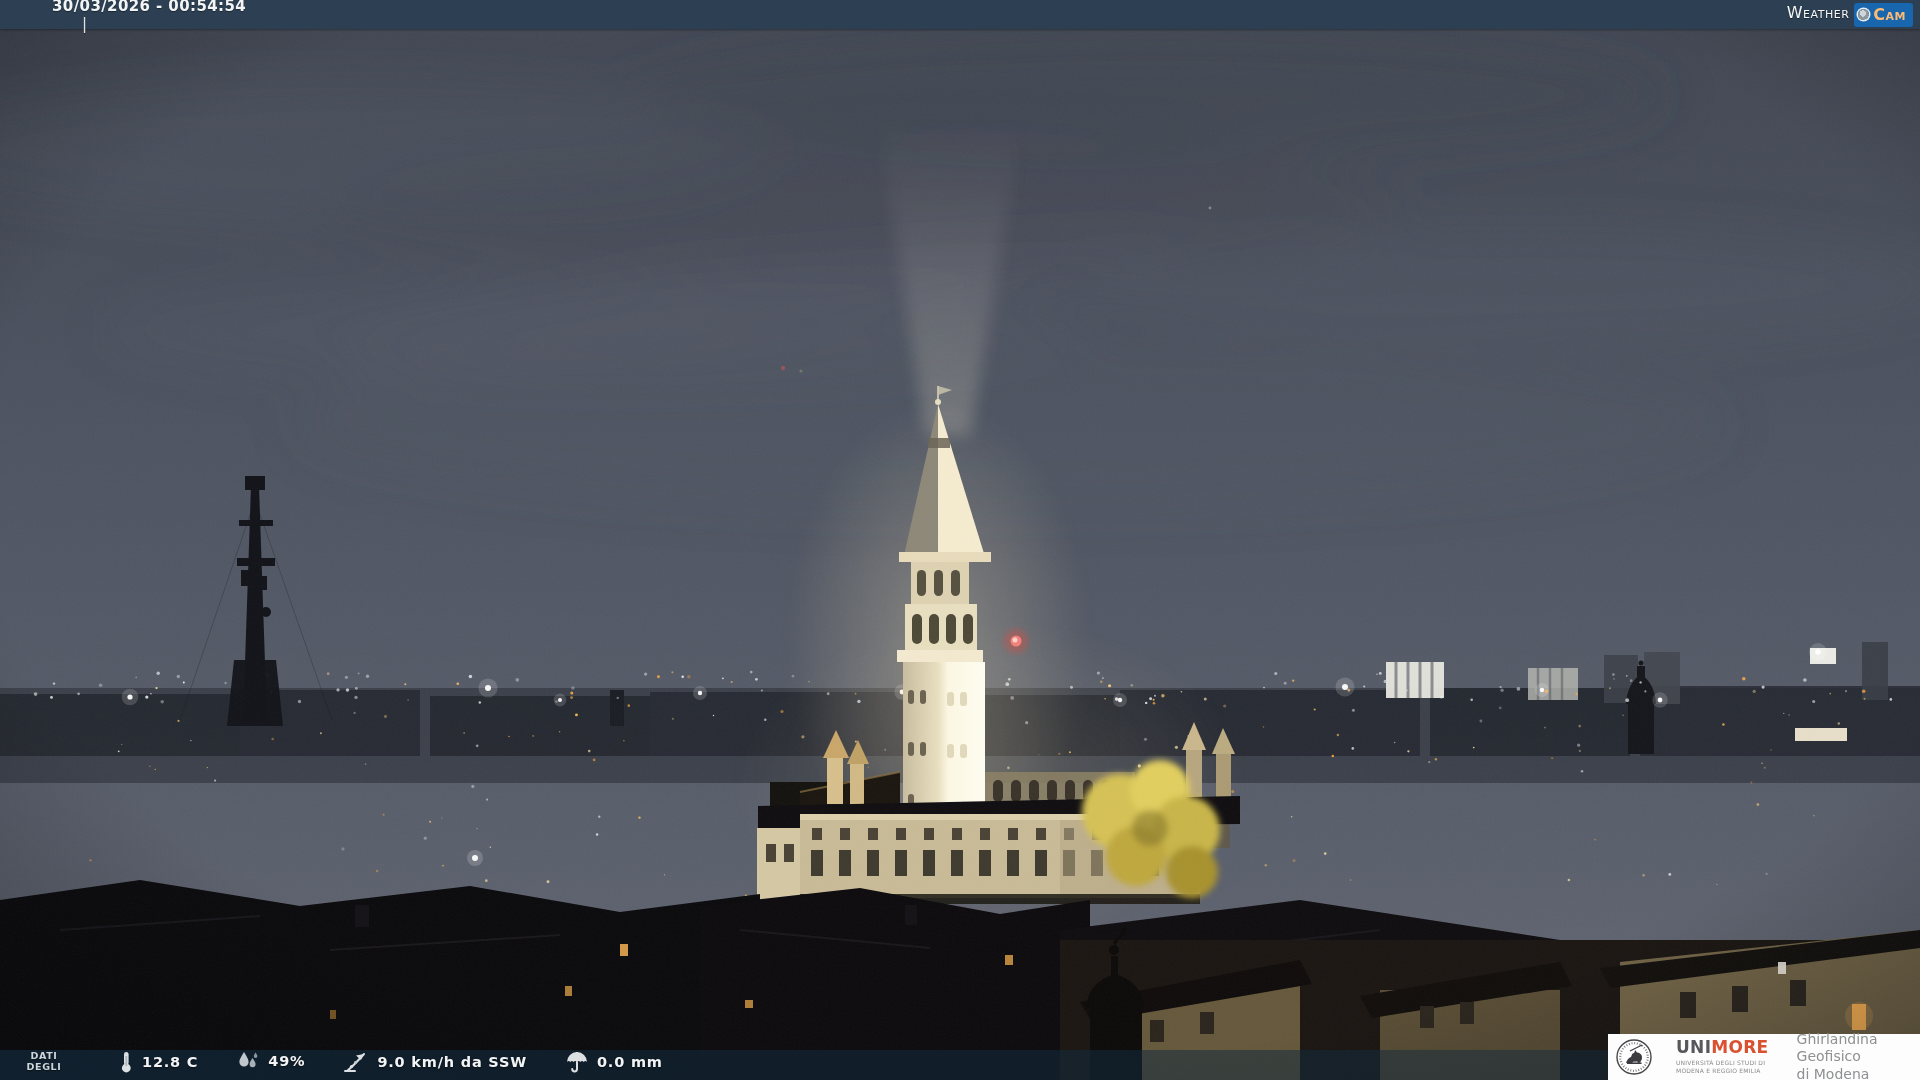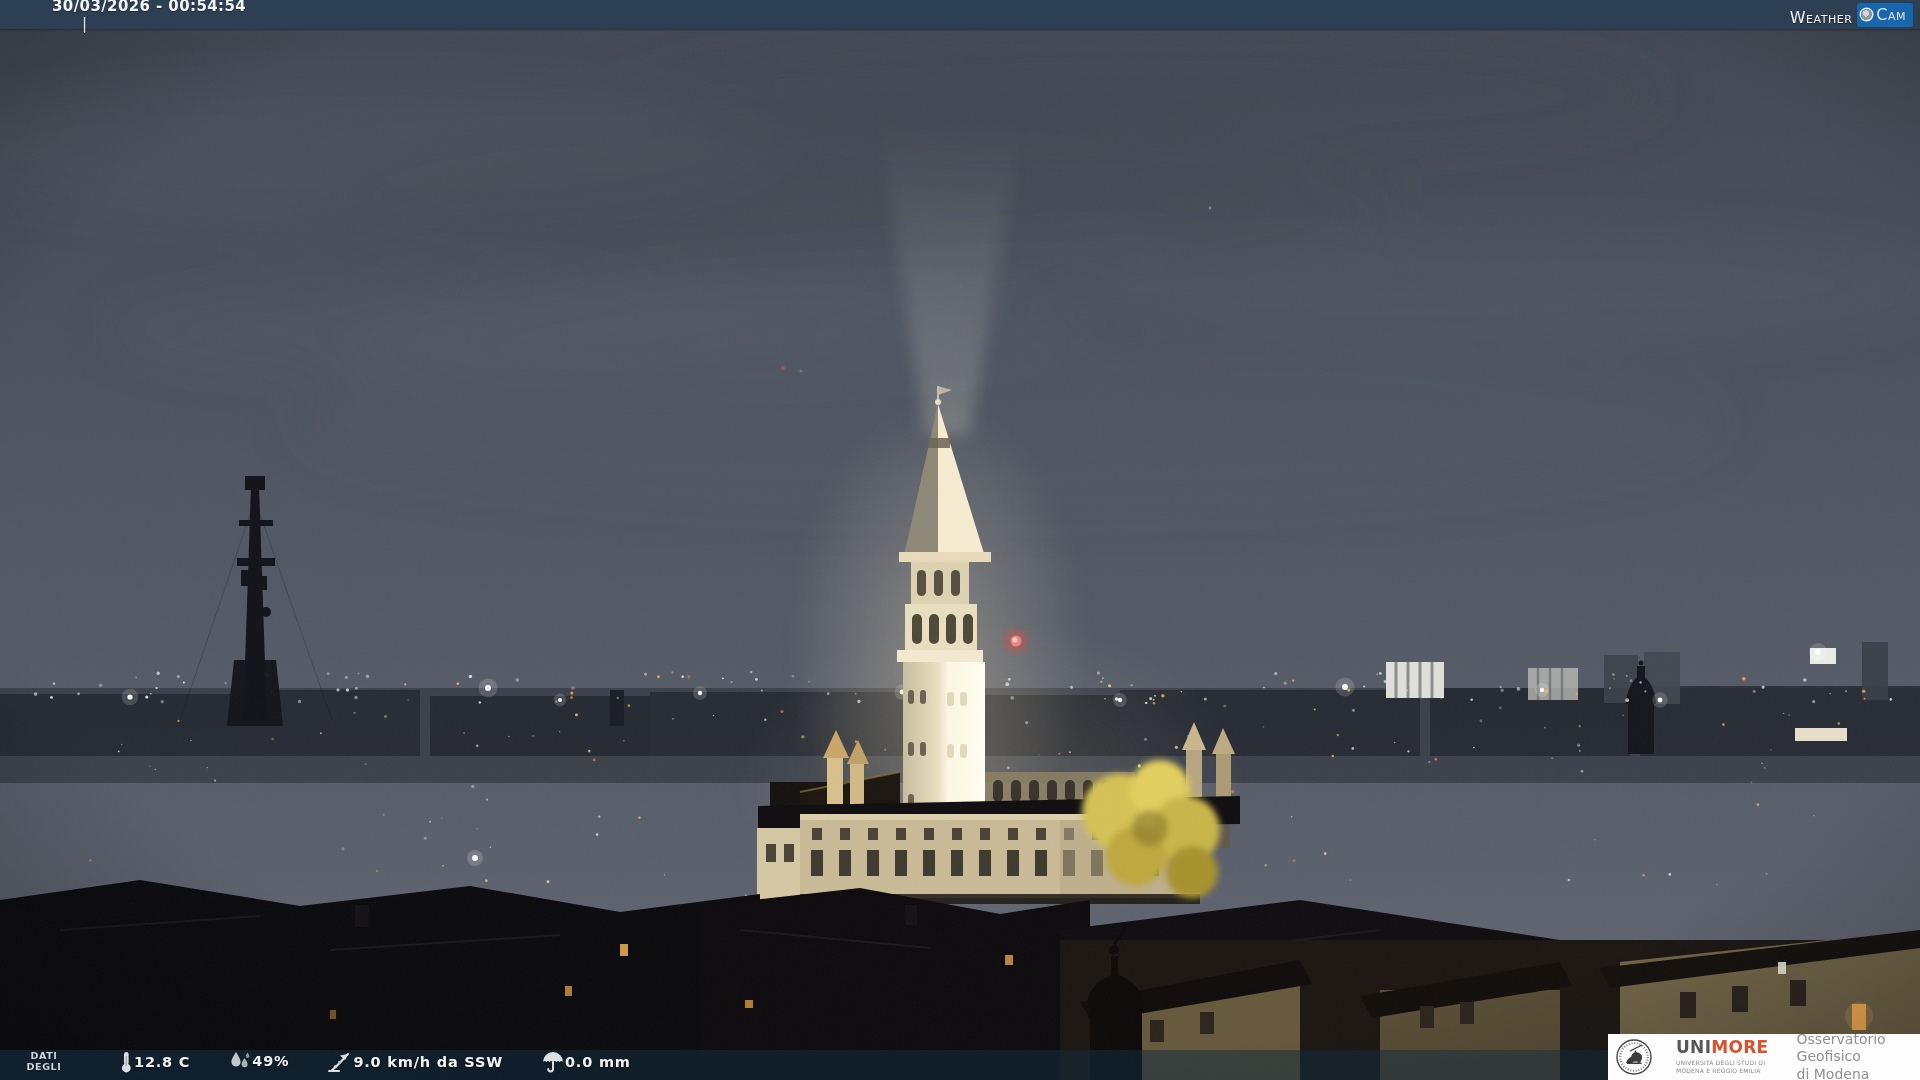--- a/index.html
+++ b/index.html
@@ -10,38 +10,38 @@
 
   
   .topbar{position:absolute;top:0;left:0;right:0;height:29px;
     background:var(--header_bg,#2d4053);
     display:flex;align-items:center;justify-content:space-between;
     box-shadow:0 1px 2px rgba(0,0,0,.35);}
   .topbar .left{display:flex;align-items:flex-start;padding-left:52px;
     color:var(--text_light,#f2f4f5);font-size:15px;font-weight:bold;letter-spacing:.4px;
     text-shadow:0 1px 1px rgba(0,0,0,.4);white-space:nowrap;flex-direction:column;}
   .topbar .sep{margin:0 30px;font-weight:normal;opacity:.9;}
-  .brand{display:flex;align-items:flex-end;gap:5px;padding-right:7px;}
+  .brand{display:flex;align-items:flex-start;gap:5px;padding-right:7px;}
   .brand .weather{color:#f5f6f7;font-variant:small-caps;font-size:16px;letter-spacing:.5px;
     text-shadow:0 1px 1px rgba(0,0,0,.5);}
   .cambox{display:flex;align-items:center;gap:4px;background:var(--brand_blue,#1766ae);
     border-radius:3px;padding:2px 7px 2px 4px;height:20px;}
   .lens{width:11px;height:11px;border-radius:50%;
     background:radial-gradient(circle at 45% 40%, #cfd6da 0 35%, #8d979e 36% 70%, #e9edef 71%);
     box-shadow:0 0 0 1.5px #e9edef;}
-  .cambox .cam{color:#e5e5e5;font-variant:small-caps;font-weight:normal;font-size:16px;letter-spacing:.5px;}
+  .cambox .cam{color:#fdba74;font-variant:small-caps;font-weight:bold;font-size:16px;letter-spacing:.5px;}
 
   
   .meteobar{position:absolute;left:0;right:1px;bottom:0;height:30px;
     background:linear-gradient(90deg, rgba(18,40,58,.72) 0%, rgba(18,42,60,.58) 40%, rgba(20,44,62,.45) 100%);
     display:flex;align-items:flex-start;color:var(--text_light,#f2f4f5);}
   .dati{width:72px;margin-left:8px;text-align:center;font-size:9.5px;font-weight:bold;
     line-height:1.2;letter-spacing:.6px;color:#cdd6dc;text-shadow:0 1px 1px rgba(0,0,0,.5);}
   .dati span{display:block;}
-  .reading{display:flex;align-items:center;gap:0;margin-left:38px;
+  .reading{display:flex;align-items:center;gap:8px;margin-left:38px;
     font-size:14.5px;font-weight:bold;letter-spacing:.8px;text-shadow:0 1px 2px rgba(0,0,0,.55);
     white-space:nowrap;}
   .reading:first-of-type{margin-left:0;}
   .reading svg{display:block;opacity:.92;}
 
   
   .credit{position:absolute;right:0;bottom:0;width:312px;height:46px;background:#fdfdfd;
     display:flex;align-items:center;gap:24px;padding-left:8px;box-sizing:border-box;}
   .seal{flex:0 0 auto;}
   .uniblock{display:flex;flex-direction:column;justify-content:center;line-height:1;}
@@ -696,18 +696,18 @@
     <div class="uniblock">
       <div class="wordmark">
         <span class="uni">UNI</span><span class="more">MORE</span>
       </div>
       <div class="subcaps">
         <span>UNIVERSITÀ DEGLI STUDI DI</span>
         <span>MODENA E REGGIO EMILIA</span>
       </div>
     </div>
     <div class="obs">
-      <span>Osservatorio Geofisico</span>
+      <span>Ghirlandina Geofisico</span>
       <span>di Modena</span>
     </div>
   </div>
 
 </div>
 
 </body></html>

